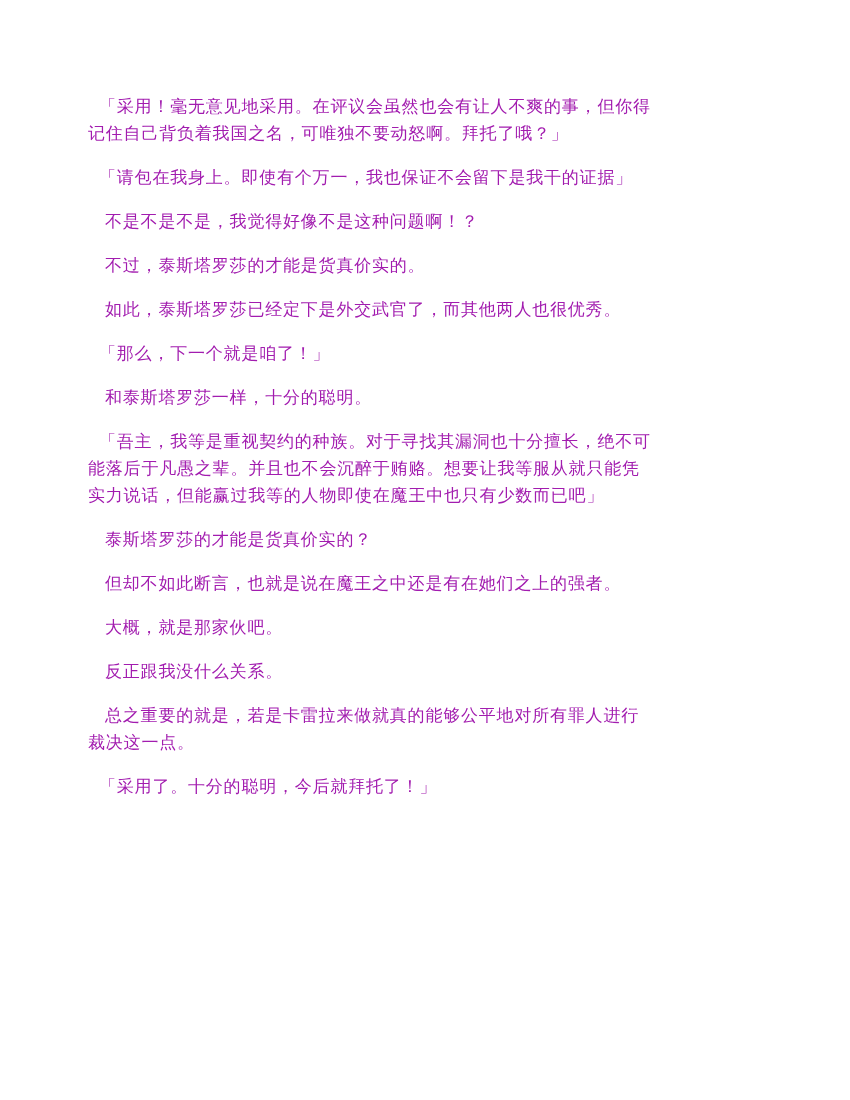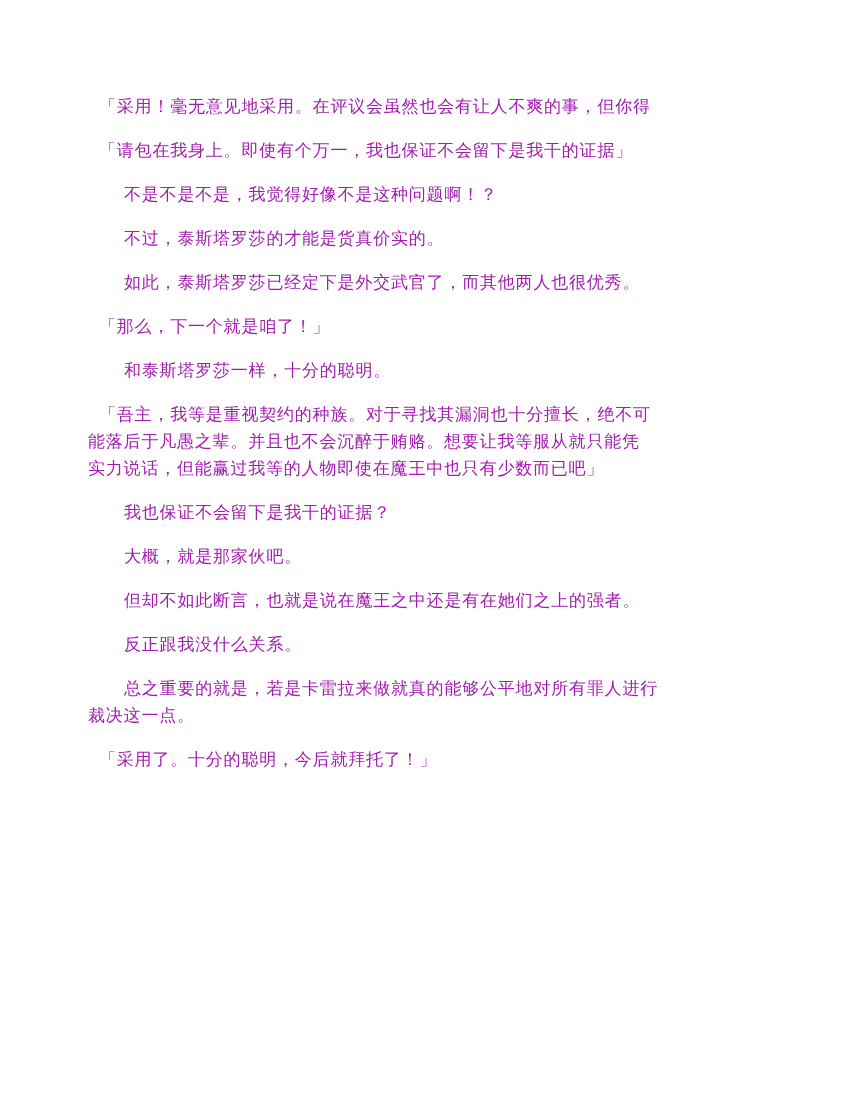--- a/index.html
+++ b/index.html
@@ -28,29 +28,30 @@
   }
   .para {
     margin: 0 0 17px 0;
     padding: 0;
   }
   .line {
     display: block;
     white-space: pre;
   }
   .para.dialogue > .line.first { margin-left: 11px; }
-  .para.narration > .line.first { margin-left: 36px; }
+  .para.narration > .line.first { margin-left: 17px; }
 </style>
 </head>
 <body>
 
 <div class="page">
   <article class="novel-text">
       <p class="para dialogue">
         <span class="line first">「采用！毫无意见地采用。在评议会虽然也会有让人不爽的事，但你得</span>
+        <span class="line cont">记住自己背负着我国之名，可唯独不要动怒啊。拜托了哦？」</span>
       </p>
       <p class="para dialogue">
         <span class="line first">「请包在我身上。即使有个万一，我也保证不会留下是我干的证据」</span>
       </p>
       <p class="para narration">
         <span class="line first">不是不是不是，我觉得好像不是这种问题啊！？</span>
       </p>
       <p class="para narration">
         <span class="line first">不过，泰斯塔罗莎的才能是货真价实的。</span>
       </p>
@@ -62,27 +63,27 @@
       </p>
       <p class="para narration">
         <span class="line first">和泰斯塔罗莎一样，十分的聪明。</span>
       </p>
       <p class="para dialogue">
         <span class="line first">「吾主，我等是重视契约的种族。对于寻找其漏洞也十分擅长，绝不可</span>
         <span class="line cont">能落后于凡愚之辈。并且也不会沉醉于贿赂。想要让我等服从就只能凭</span>
         <span class="line cont">实力说话，但能赢过我等的人物即使在魔王中也只有少数而已吧」</span>
       </p>
       <p class="para narration">
-        <span class="line first">我也保证不会留下是我干的证据？</span>
+        <span class="line first">泰斯塔罗莎的才能是货真价实的？</span>
+      </p>
+      <p class="para narration">
+        <span class="line first">但却不如此断言，也就是说在魔王之中还是有在她们之上的强者。</span>
       </p>
       <p class="para narration">
         <span class="line first">大概，就是那家伙吧。</span>
-      </p>
-      <p class="para narration">
-        <span class="line first">但却不如此断言，也就是说在魔王之中还是有在她们之上的强者。</span>
       </p>
       <p class="para narration">
         <span class="line first">反正跟我没什么关系。</span>
       </p>
       <p class="para narration">
         <span class="line first">总之重要的就是，若是卡雷拉来做就真的能够公平地对所有罪人进行</span>
         <span class="line cont">裁决这一点。</span>
       </p>
       <p class="para dialogue">
         <span class="line first">「采用了。十分的聪明，今后就拜托了！」</span>

